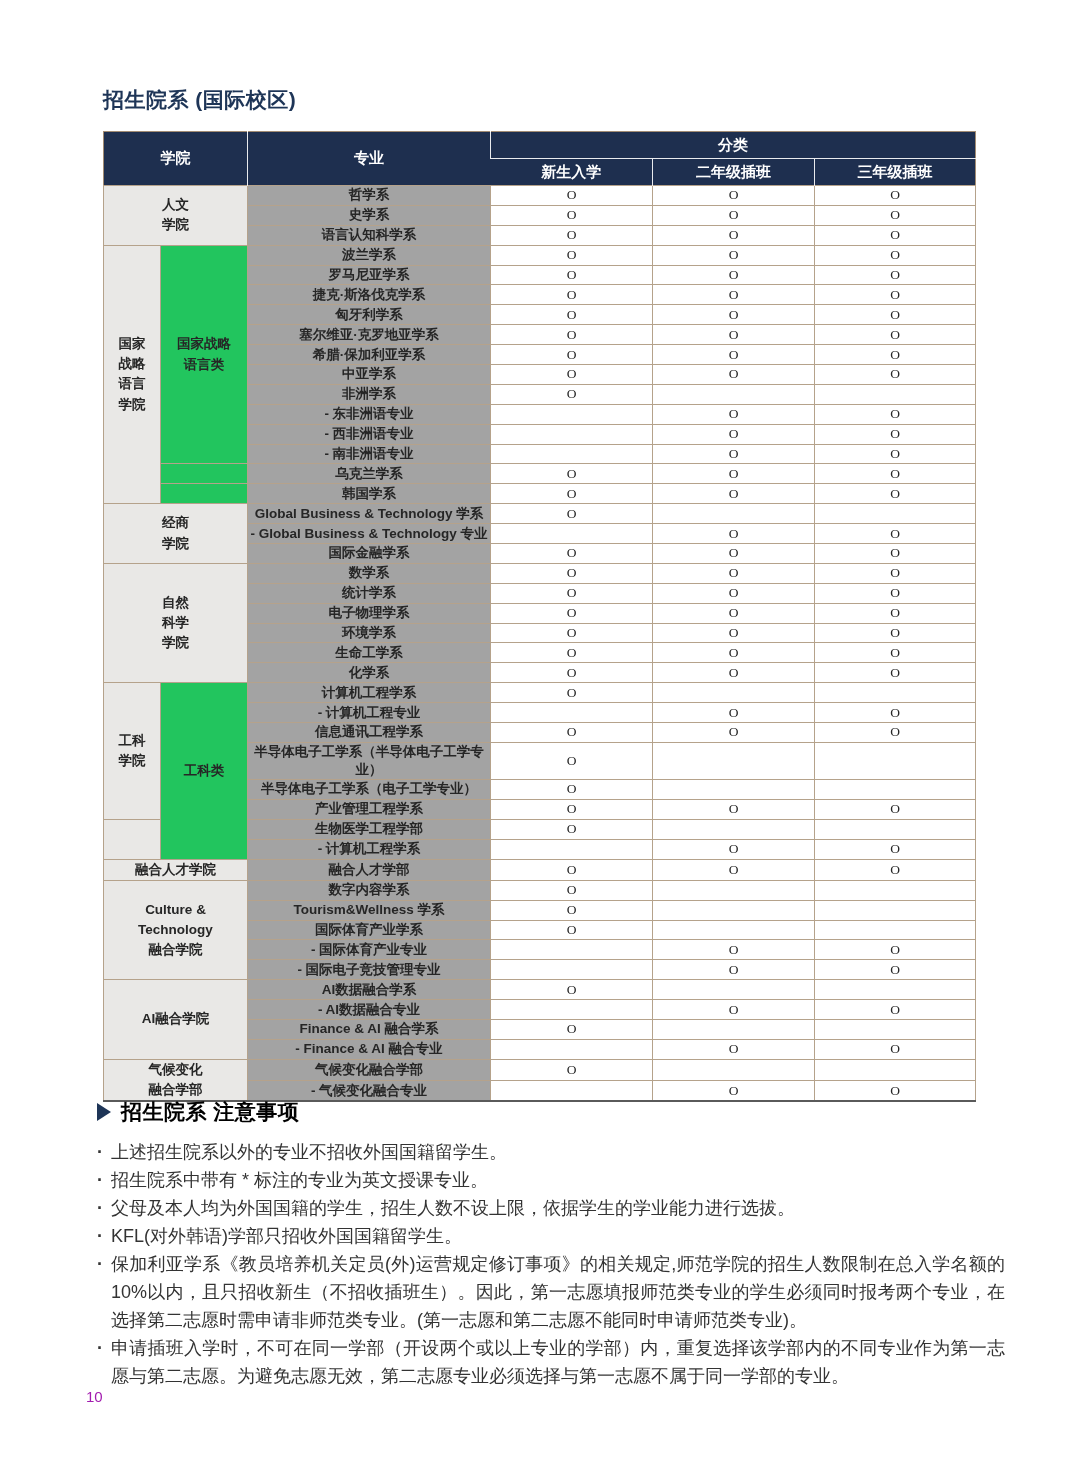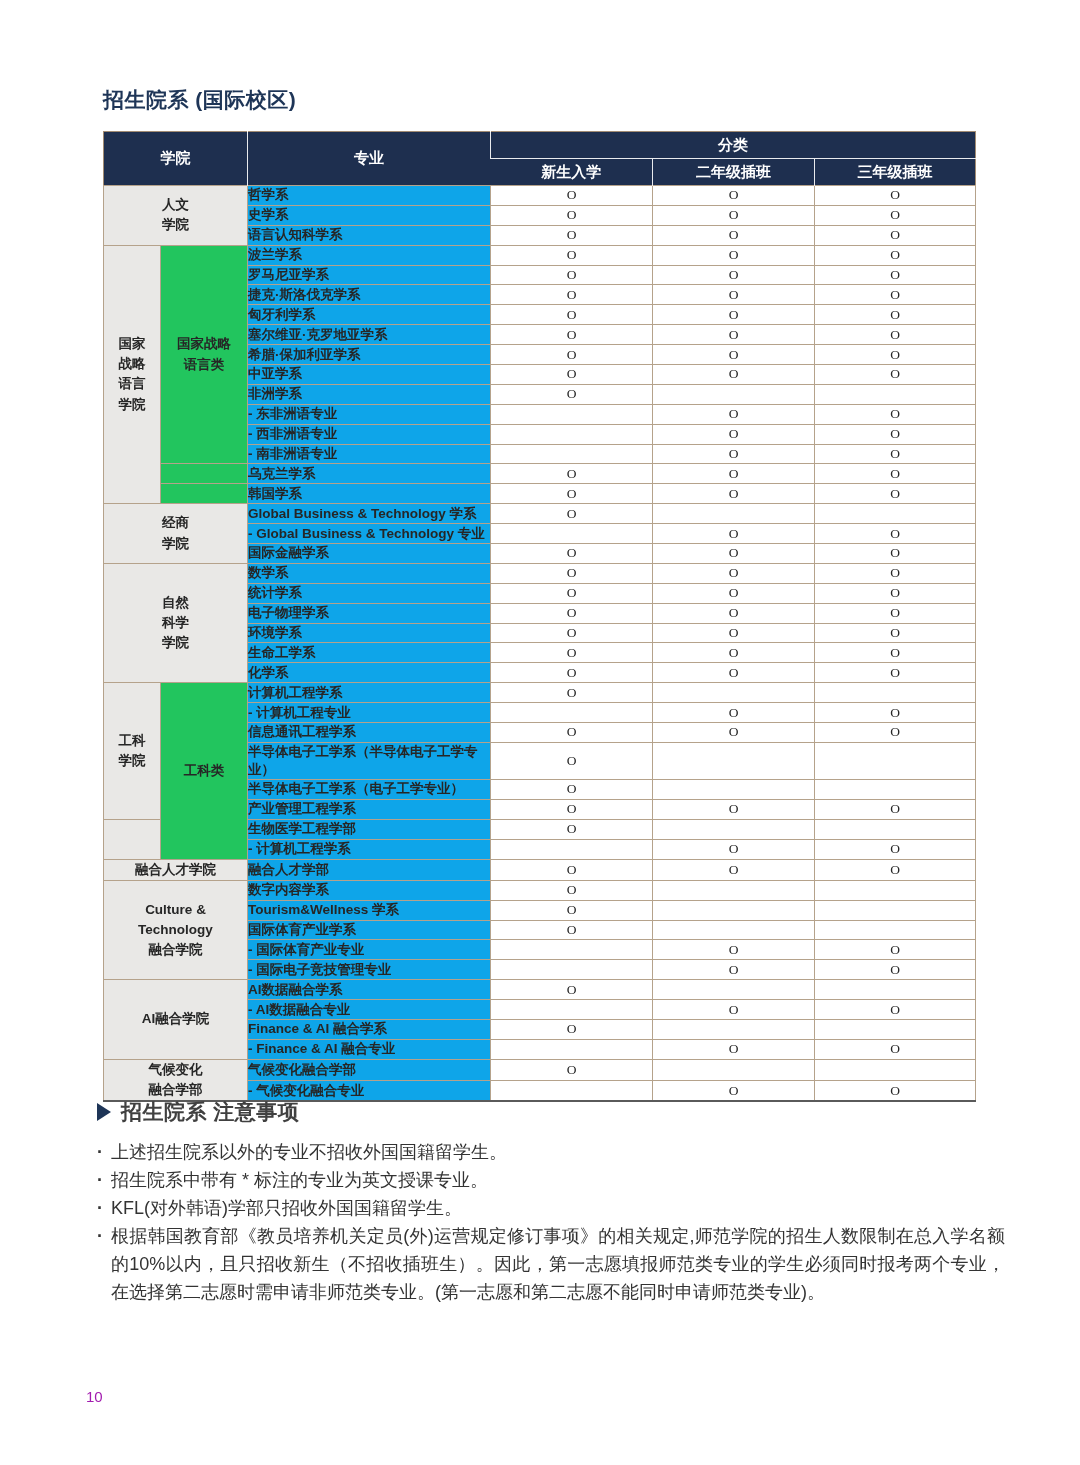--- a/index.html
+++ b/index.html
@@ -15,30 +15,30 @@
   table.adm thead th { background:#1e2f4f; color:#ffffff; font-size:15px; font-weight:700;
                        height:27px; text-align:center; vertical-align:middle; }
   th.sep-l { border-left:1px solid rgba(255,255,255,0.9); }
   th.sub   { border-top:1px solid rgba(255,255,255,0.9); border-left:1px solid rgba(255,255,255,0.9); font-size:14.5px; }
   th.sub.first { border-left:none; }
 
   table.adm tbody tr { height:19.9px; }
   table.adm tbody td { border:1px solid #b5a28b; vertical-align:middle; font-size:13.5px; color:#262626; padding:0; }
   td.college { background:#e9e8e6; text-align:center; font-weight:600; line-height:1.5; }
   td.klass   { background:#22c55e;text-align:center; }
-  td.major   { background:#0ea5e9; text-align:left; padding-left:8px; font-weight:600;margin-left:23px; }
+  td.major   { background:#a3a3a3; text-align:center; padding-left:8px; font-weight:600;margin-left:23px; }
   td.val     { background:#ffffff; text-align:center; font-family:"Liberation Serif", serif; font-size:14px; color:#222; }
   td.subrow  { border-top:1px dashed #bcab92; }
   tr.gs > td { border-top:2px solid #909090; }
 
   .notes { position:absolute; left:97px; top:1098px; width:908px; }
   .notes-heading { display:flex; align-items:center; margin-bottom:12px; }
   .tri { width:0; height:0; border-left:14px solid #1e3557; border-top:9px solid transparent;
          border-bottom:9px solid transparent; margin-right:10px; }
-  .notes-heading-text { font-size:21px; font-weight:700; color:#404040; letter-spacing:0.5px; }
+  .notes-heading-text { font-size:21px; font-weight:700; color:#000000; letter-spacing:0.5px; }
   .note { position:relative; padding-left:14px; font-size:18px; line-height:28px; color:#333333; text-align:justify; }
   .note::before { content:"\00B7"; position:absolute; left:0; top:0; font-weight:700; }
 
   .pagenum { position:absolute; left:86px; top:1388px; font-size:15px; color:#a21caf; }
 </style>
 </head>
 <body>
 
 <div class="page">
 
@@ -355,19 +355,21 @@
     </table>
   </div>
 
   <div class="notes">
     <div class="notes-heading">
       <span class="tri"></span>
       <span class="notes-heading-text">招生院系 注意事项</span>
     </div>
     <div class="note">上述招生院系以外的专业不招收外国国籍留学生。</div>
     <div class="note">招生院系中带有 * 标注的专业为英文授课专业。</div>
+    <div class="note">父母及本人均为外国国籍的学生，招生人数不设上限，依据学生的学业能力进行选拔。</div>
     <div class="note">KFL(对外韩语)学部只招收外国国籍留学生。</div>
-    <div class="note">根据韩国教育部《教员培养机关定员(外)运营规定修订事项》的相关规定,师范学院的招生人数限制在总入学名额的10%以内，且只招收新生（不招收插班生）。因此，第一志愿填报师范类专业的学生必须同时报考两个专业，在选择第二志愿时需申请非师范类专业。(第一志愿和第二志愿不能同时申请师范类专业)。</div>
+    <div class="note">保加利亚学系《教员培养机关定员(外)运营规定修订事项》的相关规定,师范学院的招生人数限制在总入学名额的10%以内，且只招收新生（不招收插班生）。因此，第一志愿填报师范类专业的学生必须同时报考两个专业，在选择第二志愿时需申请非师范类专业。(第一志愿和第二志愿不能同时申请师范类专业)。</div>
+    <div class="note">申请插班入学时，不可在同一学部（开设两个或以上专业的学部）内，重复选择该学部内的不同专业作为第一志愿与第二志愿。为避免志愿无效，第二志愿专业必须选择与第一志愿不属于同一学部的专业。</div>
   </div>
 
   <div class="pagenum">10</div>
 
 </div>
 
 </body></html>

